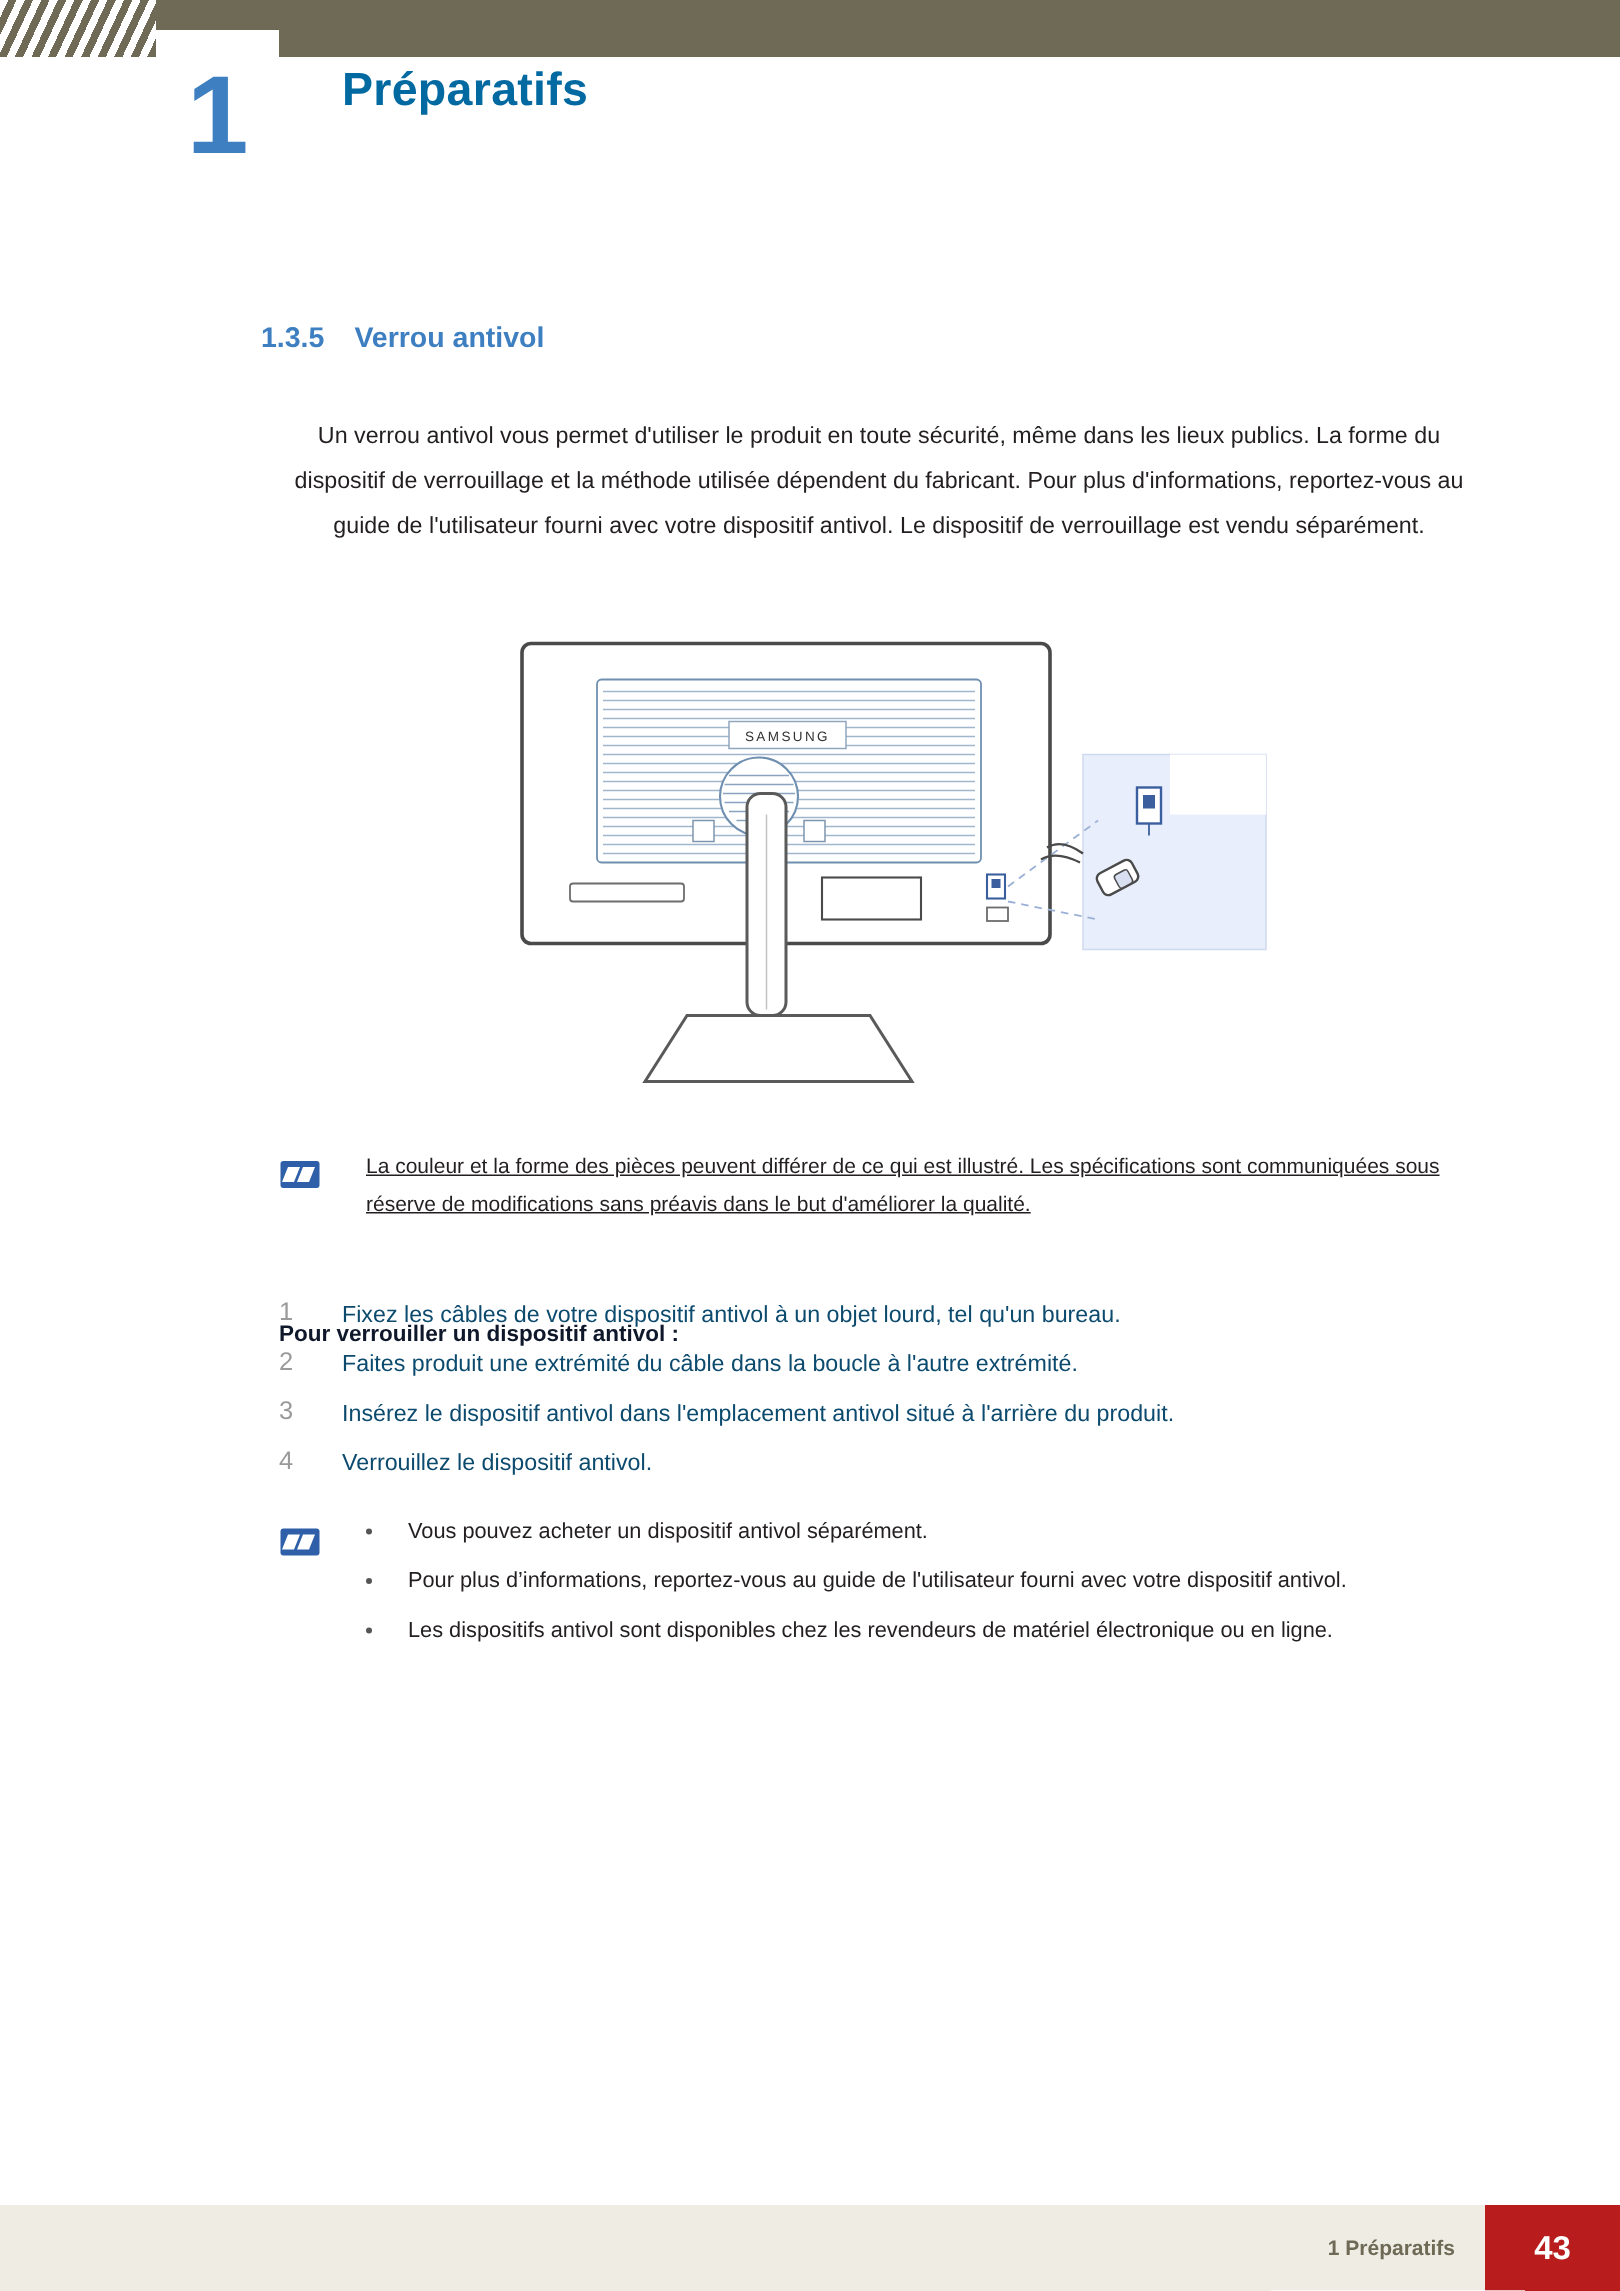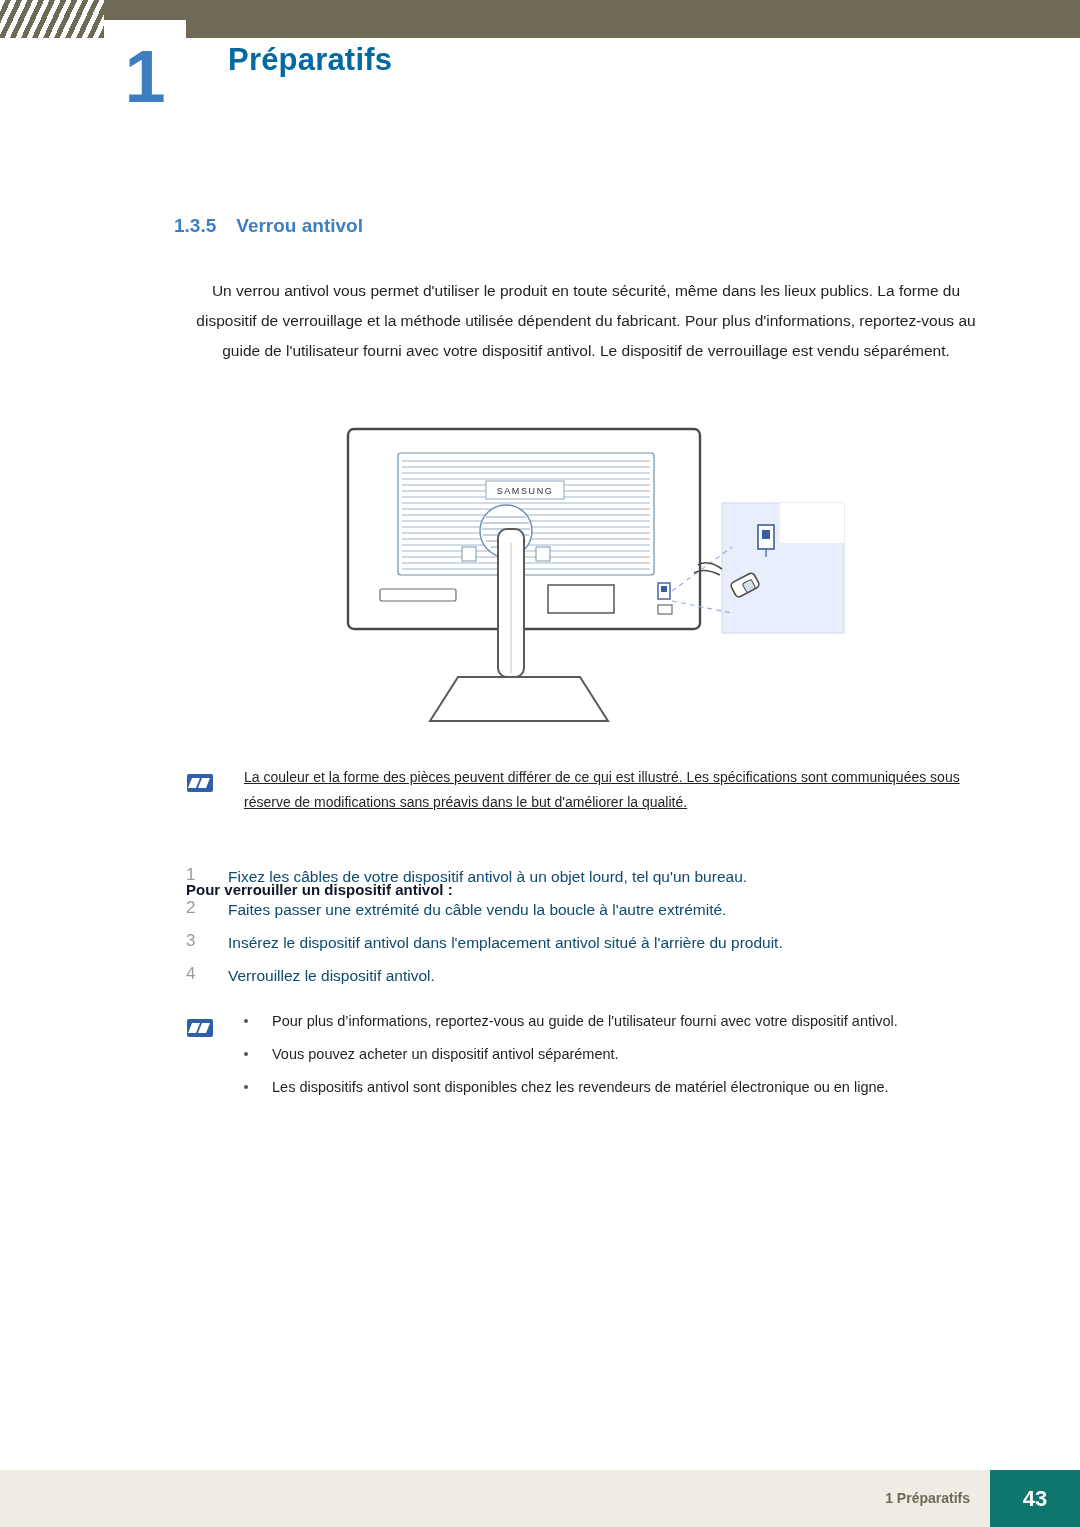--- a/index.html
+++ b/index.html
@@ -78,21 +78,21 @@
   }
 
   
   .footer-bar{
     position:absolute;left:0;top:1470px;width:1080px;height:57px;background:#efece3;
   }
   .footer-label{
     position:absolute;right:110px;top:1490px;font-size:14px;font-weight:bold;color:#6e6a56;
   }
   .footer-page{
-    position:absolute;right:0px;top:1470px;width:90px;height:57px;background:#0f766e;
+    position:absolute;right:0px;top:1470px;width:90px;height:57px;background:#b91c1c;
     color:#ffffff;font-size:22px;font-weight:bold;text-align:center;line-height:57px;
   }
 </style>
 </head>
 <body>
 
 <div class="header-bar"></div>
 <div class="header-hatch"></div>
 <div class="chapter-box"></div>
 <div class="chapter-num">1</div>
@@ -194,21 +194,21 @@
 
 <div class="bold-lead">Pour verrouiller un dispositif antivol :</div>
 
 <div class="steps">
   <div class="step">
     <span class="n">1</span>
     <span class="t">Fixez les câbles de votre dispositif antivol à un objet lourd, tel qu'un bureau.</span>
   </div>
   <div class="step">
     <span class="n">2</span>
-    <span class="t">Faites passer une extrémité du câble vendu la boucle à l'autre extrémité.</span>
+    <span class="t">Faites produit une extrémité du câble dans la boucle à l'autre extrémité.</span>
   </div>
   <div class="step">
     <span class="n">3</span>
     <span class="t">Insérez le dispositif antivol dans l'emplacement antivol situé à l'arrière du produit.</span>
   </div>
   <div class="step">
     <span class="n">4</span>
     <span class="t">Verrouillez le dispositif antivol.</span>
   </div>
 </div>
@@ -217,25 +217,25 @@
   <span class="note-icon">
     <svg width="30" height="24" viewBox="0 0 30 24">
       <rect x="1" y="3" width="26" height="18" rx="2" fill="#2f5fa8"></rect>
       <path d="M6 7 L14 7 L10 17 L2 17 Z" fill="#ffffff"></path>
       <path d="M16 7 L24 7 L20 17 L12 17 Z" fill="#ffffff"></path>
     </svg>
   </span>
   <div class="note2-list">
     <div class="bullet-row">
       <span class="dot"></span>
-      <span class="txt">Pour plus d’informations, reportez-vous au guide de l'utilisateur fourni avec votre dispositif antivol.</span>
+      <span class="txt">Vous pouvez acheter un dispositif antivol séparément.</span>
     </div>
     <div class="bullet-row">
       <span class="dot"></span>
-      <span class="txt">Vous pouvez acheter un dispositif antivol séparément.</span>
+      <span class="txt">Pour plus d’informations, reportez-vous au guide de l'utilisateur fourni avec votre dispositif antivol.</span>
     </div>
     <div class="bullet-row">
       <span class="dot"></span>
       <span class="txt">Les dispositifs antivol sont disponibles chez les revendeurs de matériel électronique ou en ligne.</span>
     </div>
   </div>
 </div>
 
 <div class="footer-bar"></div>
 <div class="footer-label">1 Préparatifs</div>

